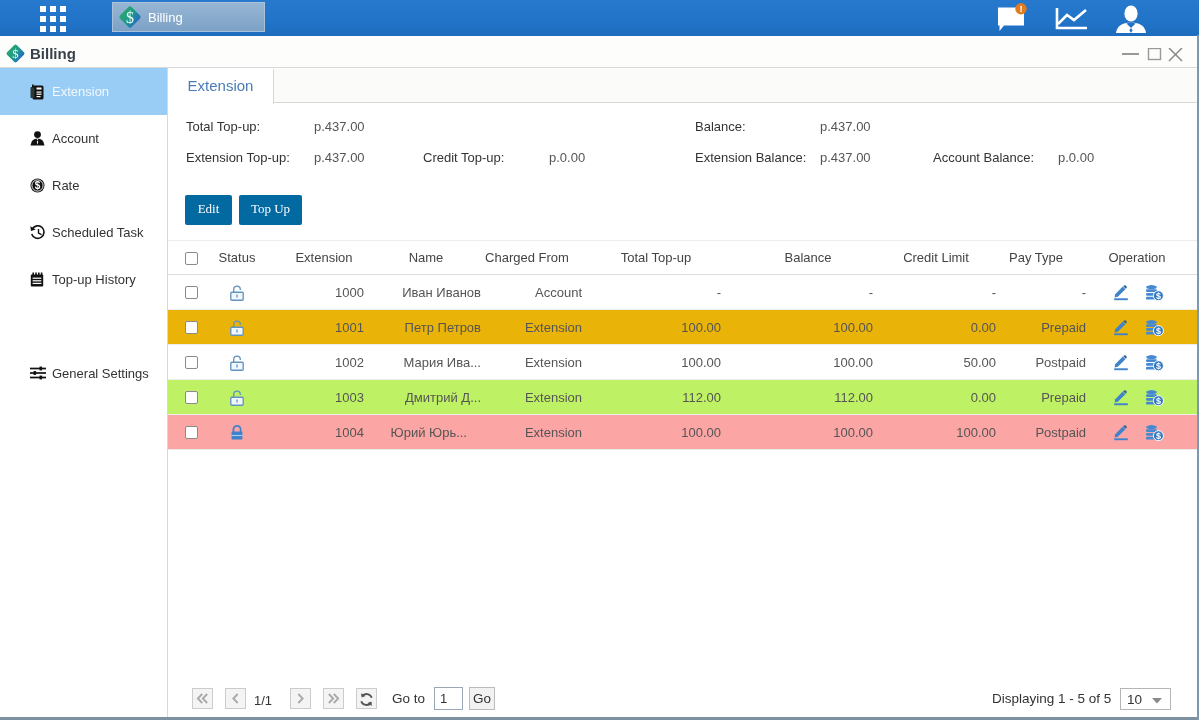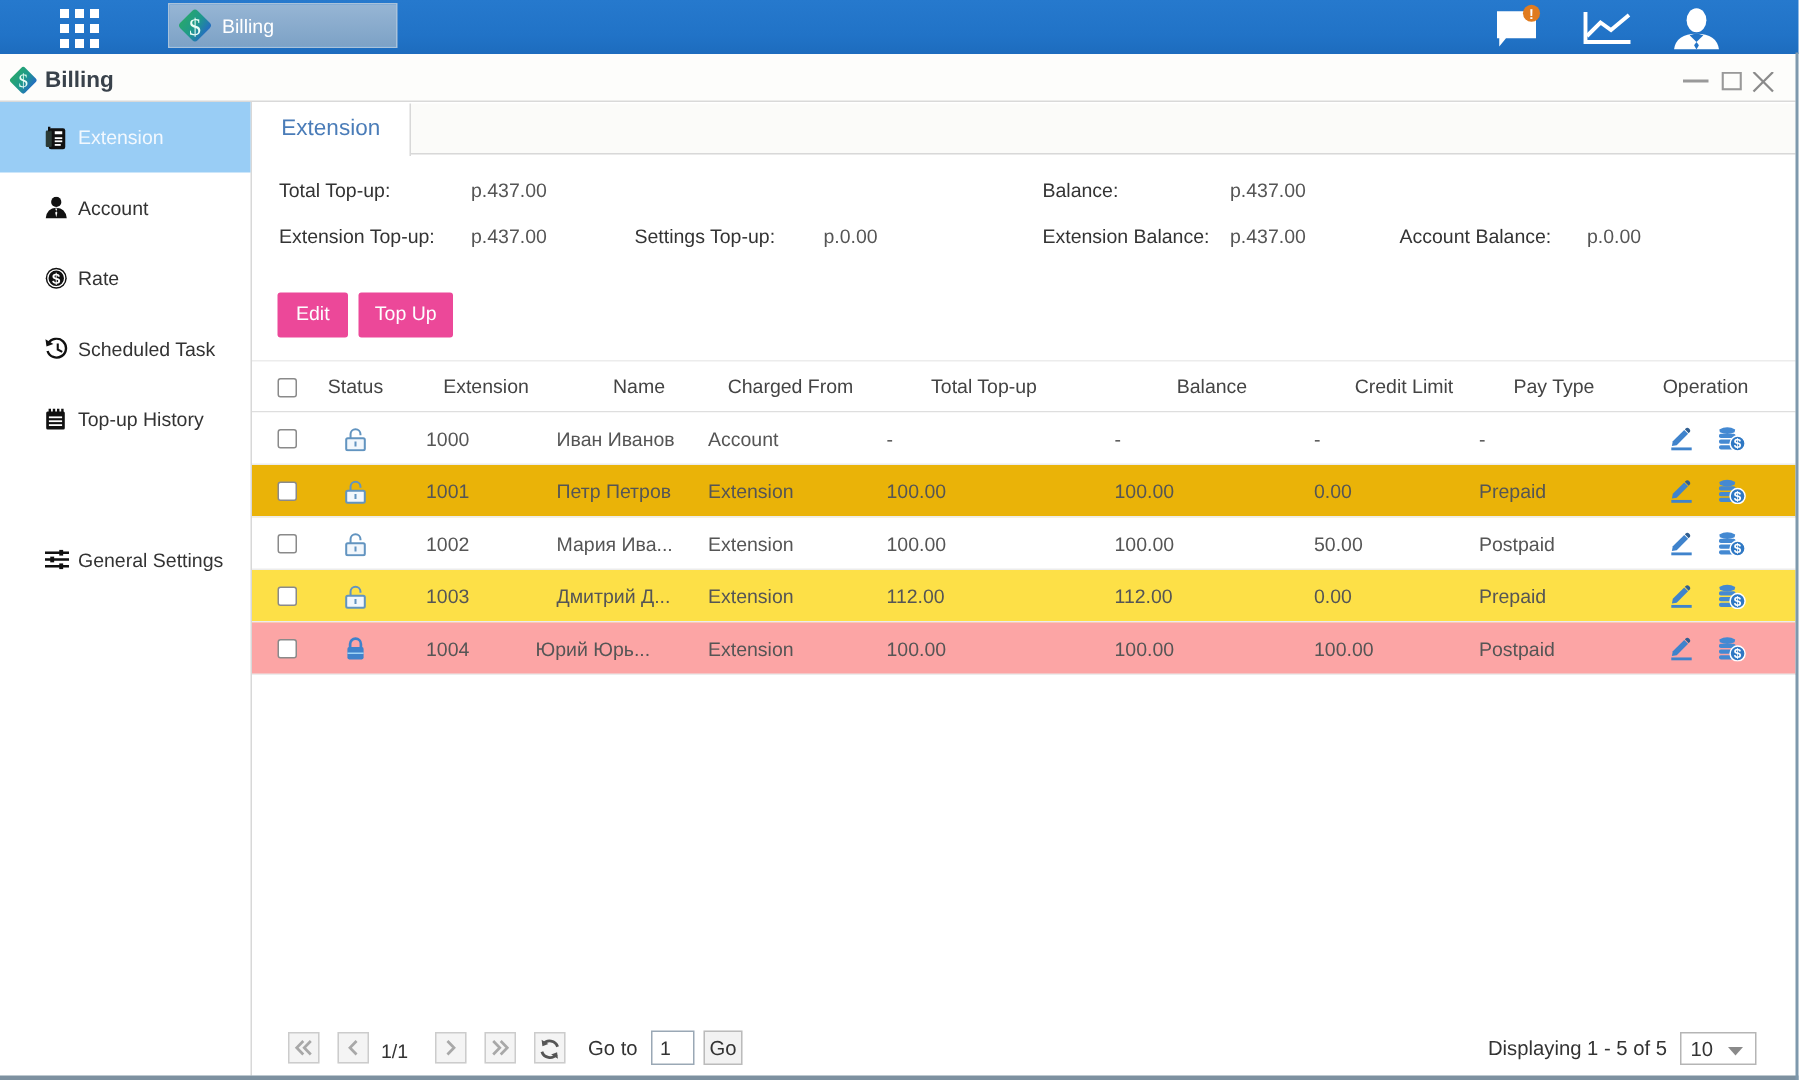--- a/index.html
+++ b/index.html
@@ -31,27 +31,27 @@
 #content { position:absolute; left:168px; top:32px; width:1029px; height:649px; background:#fff; }
 
 #tabbar { position:absolute; left:0; top:1px; width:1029px; height:69px; }
 #tabrest { position:absolute; left:106px; top:0; width:923px; height:34px; background:#fbfbf9; border-bottom:1px solid #d8d8d8; }
 #tabactive { position:absolute; left:0; top:0; width:106px; height:35px; background:#fff;
   border-right:1px solid #d8d8d8; font-size:15px; color:#4a7cb8; text-align:center; line-height:33px; }
 
 .slabel { position:absolute; font-size:13px; font-weight:normal; color:#333; }
 .sval { position:absolute; font-size:13px; color:#555; }
 
-.bluebtn { position:absolute; background:#ec4899; color:#fdfeff; font-size:13px;
-  text-align:center; border-radius:2px; }
+.bluebtn { position:absolute; background:#0369a1; color:#fdfeff; font-size:13px;
+  text-align:center; border-radius:2px;font-family:Liberation Serif, serif; }
 
 #table { position:absolute; left:0; top:172px; width:1029px; }
 .hcell { position:absolute; font-size:13px; color:#444; text-align:center; top:0; }
 .row { position:absolute; left:0; width:1029px; height:35px; border-bottom:1px solid #ececec; }
-.cell { position:absolute; font-size:13px; color:#555; text-align:left; top:10px; }
+.cell { position:absolute; font-size:13px; color:#555; text-align:right; top:10px; }
 
 .pbtn { position:absolute; top:620px; width:21px; height:21px; background:#f4f4f4; border:1px solid #ccc;
   color:#aaa; text-align:center; line-height:19px; font-size:13px; }
 #pager-label { position:absolute; font-size:13.5px; color:#333; }
 </style>
 </head>
 <body>
 
 <div id="topbar">
   <div id="gridicon">
@@ -191,21 +191,21 @@
       <div id="tabactive">Extension</div>
     </div>
 
     <div class="slabel" style="left:18px; top:51px">Total Top-up:</div>
     <div class="sval" style="left:146px;top:51px">p.437.00</div>
     <div class="slabel" style="left:527px;top:51px">Balance:</div>
     <div class="sval" style="left:652px;top:51px">p.437.00</div>
 
     <div class="slabel" style="left:18px; top:82px">Extension Top-up:</div>
     <div class="sval" style="left:146px;top:82px">p.437.00</div>
-    <div class="slabel" style="left:255px;top:82px">Settings Top-up:</div>
+    <div class="slabel" style="left:255px;top:82px">Credit Top-up:</div>
     <div class="sval" style="left:381px;top:82px">p.0.00</div>
     <div class="slabel" style="left:527px;top:82px">Extension Balance:</div>
     <div class="sval" style="left:652px;top:82px">p.437.00</div>
     <div class="slabel" style="left:765px;top:82px">Account Balance:</div>
     <div class="sval" style="left:890px;top:82px">p.0.00</div>
 
     <div class="bluebtn" style="left:17px;top:127px;width:47px;height:30px;line-height:28px;">Edit</div>
     <div class="bluebtn" style="left:71px;top:127px;width:63px;height:30px;line-height:28px;">Top Up</div>
 
     <div id="table">
@@ -304,21 +304,21 @@
  <g fill="#4489d2">
   <path d="M1.2 3.4 q5.3 -3 10.6 0 l-0.4 1.8 q-4.9 2.2 -9.8 0 z"></path>
   <rect x="1" y="6.2" width="11" height="2.8" rx="1.2"></rect>
   <rect x="1" y="10" width="11" height="2.8" rx="1.2"></rect>
   <rect x="1" y="13.8" width="11" height="2.8" rx="1.2"></rect>
  </g>
  <circle cx="13.4" cy="12.7" r="5" fill="#2f78c4" stroke="#fff" stroke-width="1"></circle>
  <text x="13.4" y="15.9" font-size="9" font-weight="bold" fill="#fff" text-anchor="middle">$</text>
 </svg></div>
         </div>
-        <div class="row" style="top:140px;background:#fde047">
+        <div class="row" style="top:140px;background:#bef264">
           <div style="position:absolute;left:17px;top:11px;width:13px;height:13px;border:1px solid #8a8a8a;border-radius:2px;background:#fff"></div>
           <div style="position:absolute;left:61px;top:8px"><svg width="16" height="18" viewBox="0 0 16 18">
  <path d="M4.7 9.2 V6.4 A3.3 3.3 0 0 1 11.3 6.4 V7.1" fill="none" stroke="#6294c0" stroke-width="1.35"></path>
  <rect x="1.8" y="9.2" width="12.4" height="8" rx="1" fill="#f2f7fc" stroke="#6294c0" stroke-width="1.35"></rect>
  <line x1="8" y1="11.4" x2="8" y2="14.6" stroke="#6294c0" stroke-width="1.35"></line>
 </svg></div>
           <div class="cell" style="left:116px;width:80px">1003</div>
           <div class="cell" style="left:203px;width:110px">Дмитрий Д...</div>
           <div class="cell" style="left:304px;width:110px">Extension</div>
           <div class="cell" style="left:423px;width:130px">112.00</div>

